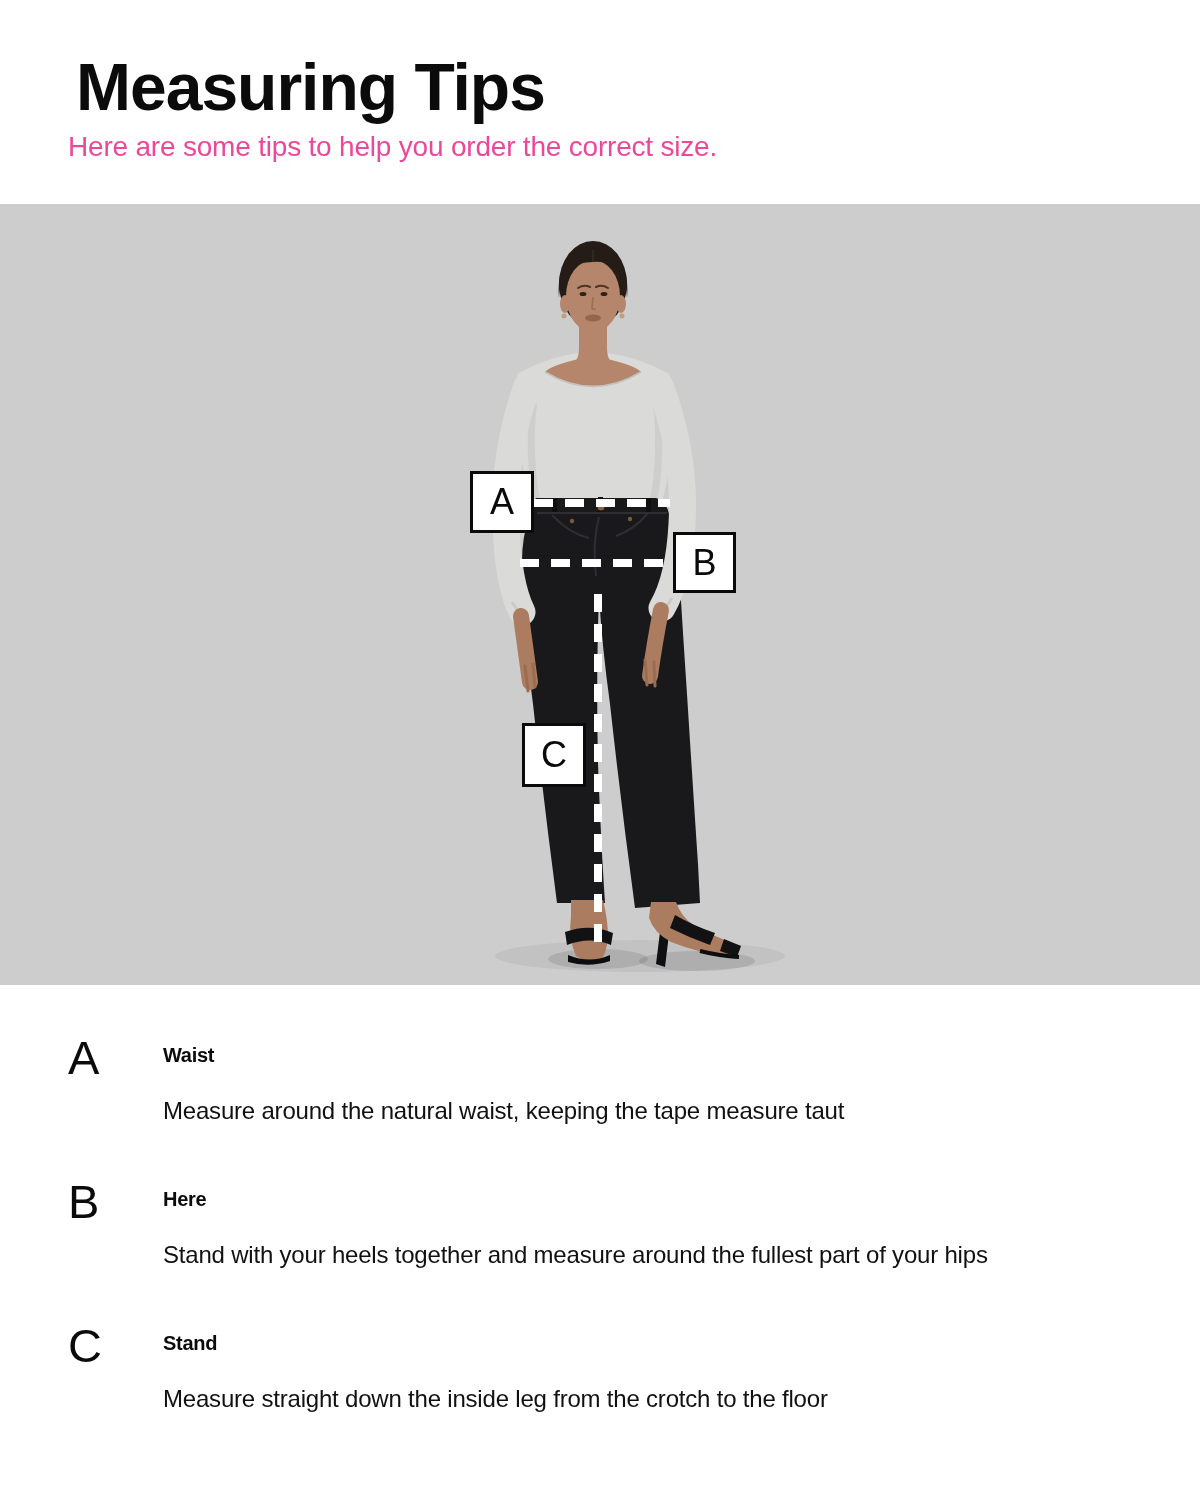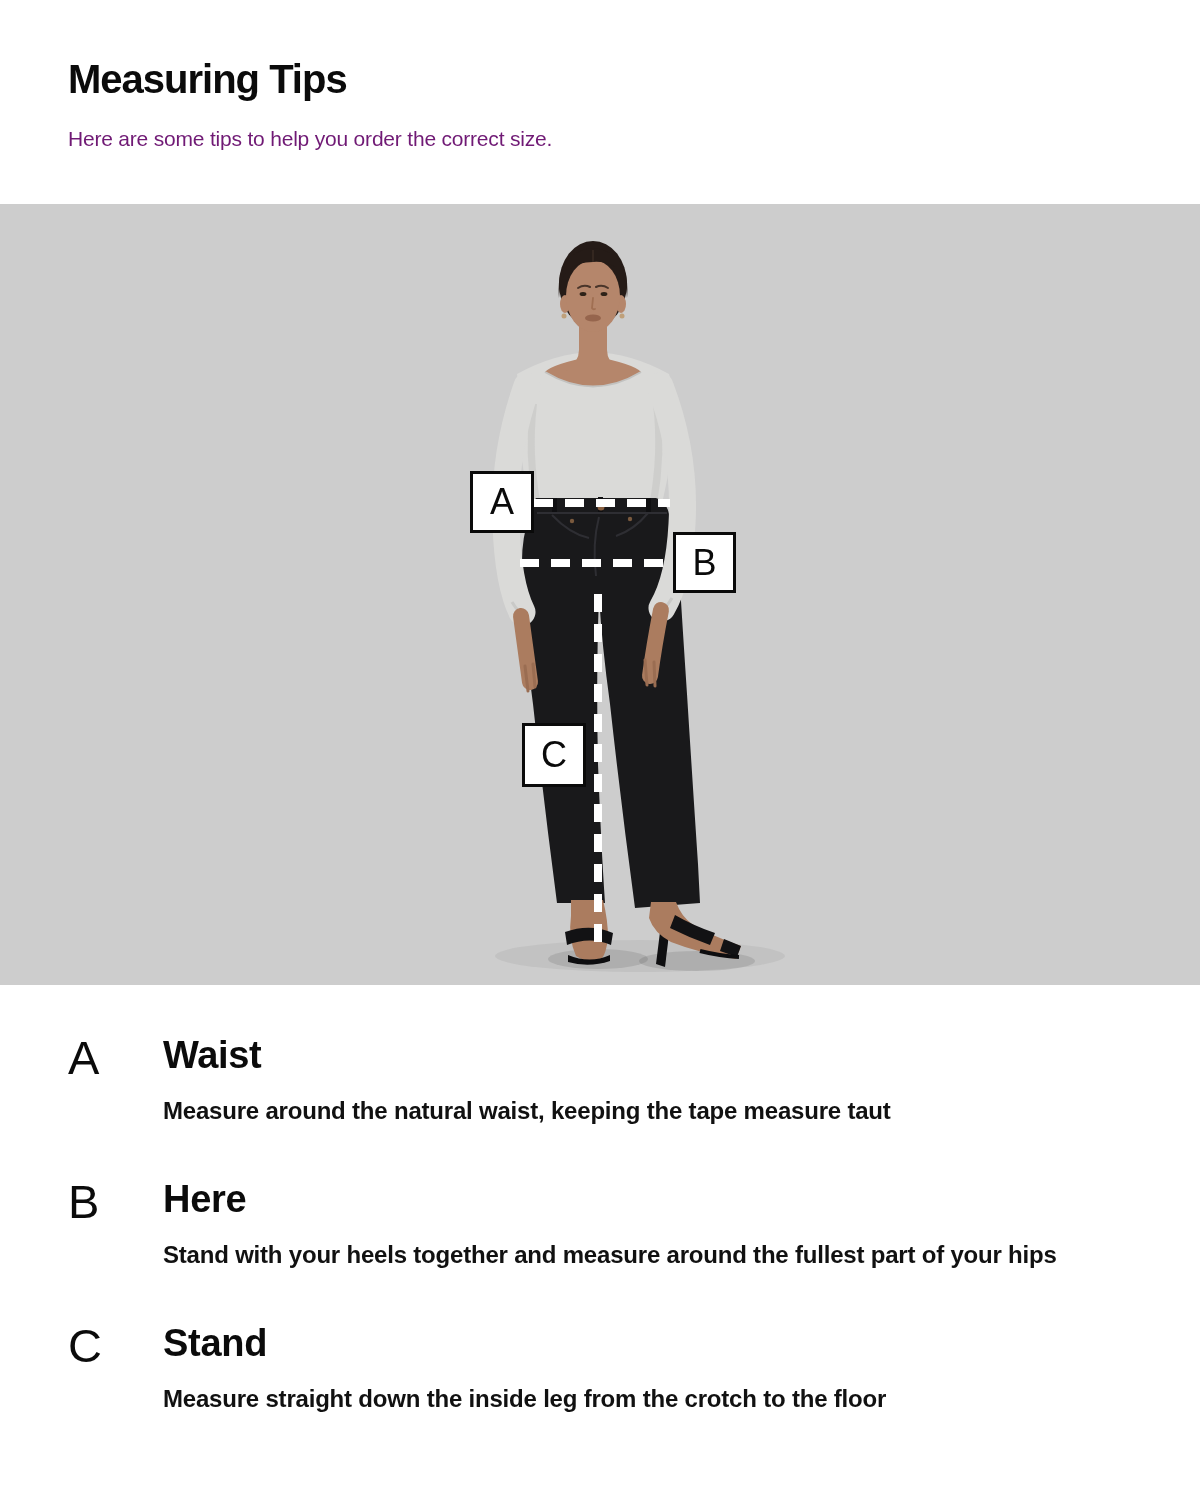--- a/index.html
+++ b/index.html
@@ -9,28 +9,28 @@
     background:#ffffff;
     font-family:"Liberation Sans", sans-serif;
     color:#0b0b0b;
     position:relative;
     overflow:hidden;
   }
 
   
   .header { position:absolute; left:68px; top:52px; width:1080px; }
   .title {
-    margin:0;
-    font-size:40px; line-height:55px; font-weight:700;
+    margin:8px;
+    font-size:66px; line-height:55px; font-weight:700;
     letter-spacing:-1px; color:#0b0b0b;
   }
   .subtitle {
     margin:17px 0 0 0;
-    font-size:21px; line-height:30px; font-weight:400;
-    letter-spacing:-0.2px; color:#701a75;
+    font-size:28px; line-height:30px; font-weight:400;
+    letter-spacing:-0.2px; color:#ec4899;
   }
 
   
   .photo {
     position:absolute; left:0; top:204px;
     width:1200px; height:781px;
     background:#cdcdcd;
   }
   .photo svg { position:absolute; left:0; top:0; }
 
@@ -49,26 +49,26 @@
   
   .tips { position:absolute; left:68px; top:1036px; width:1080px; }
   .tip { display:flex; align-items:flex-start; margin-bottom:54px; }
   .tip-letter {
     width:95px; flex:0 0 95px;
     font-size:47px; line-height:44px; font-weight:400;
     color:#0b0b0b;
   }
   .tip-body { flex:1; }
   .tip-name {
-    font-size:38px; line-height:38px; font-weight:700;
+    font-size:20px; line-height:38px; font-weight:700;
     letter-spacing:-0.3px; color:#0b0b0b;
   }
   .tip-desc {
     margin-top:22px;
-    font-size:24px; line-height:30px; font-weight:700;
+    font-size:24px; line-height:30px; font-weight:400;
     letter-spacing:-0.2px; color:#111111;
   }
 </style>
 </head>
 <body>
 
 <div class="header">
   <h1 class="title">Measuring Tips</h1>
   <p class="subtitle">Here are some tips to help you order the correct size.</p>
 </div>

